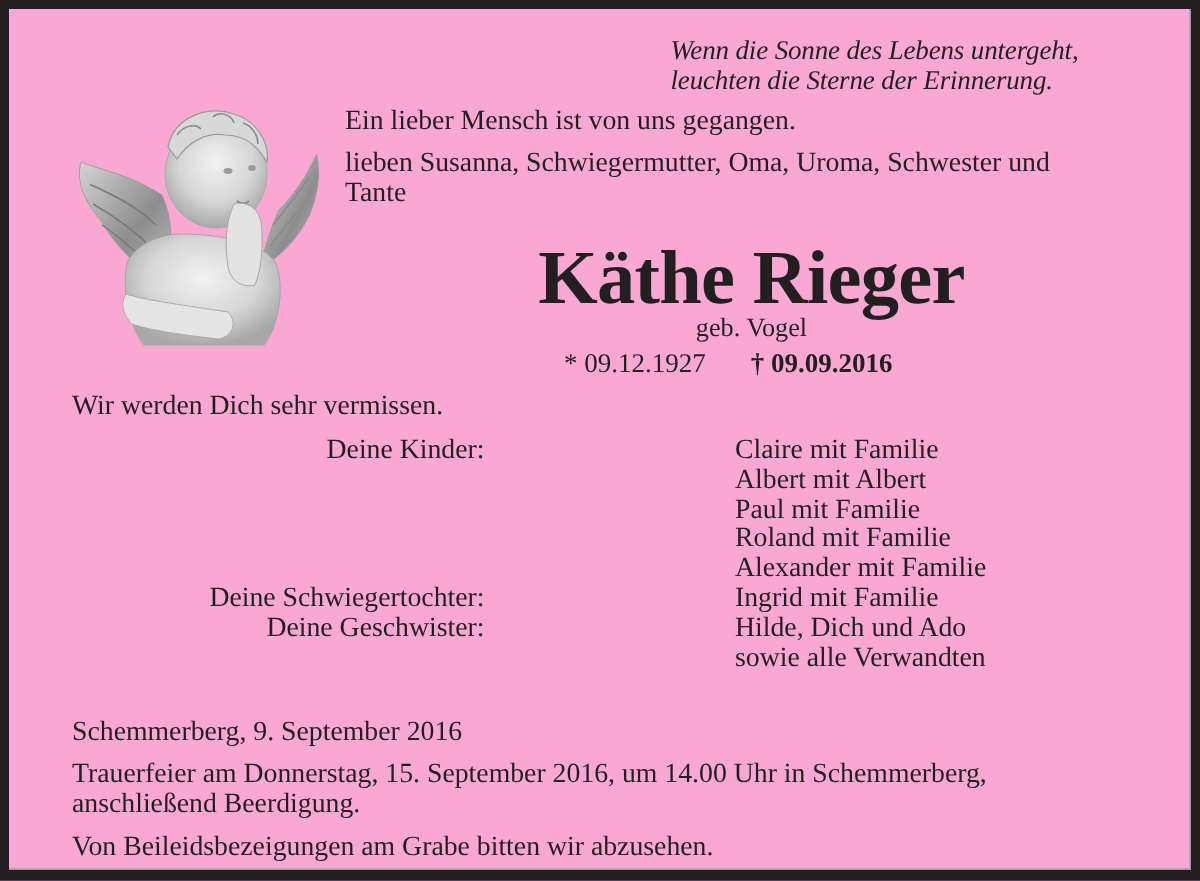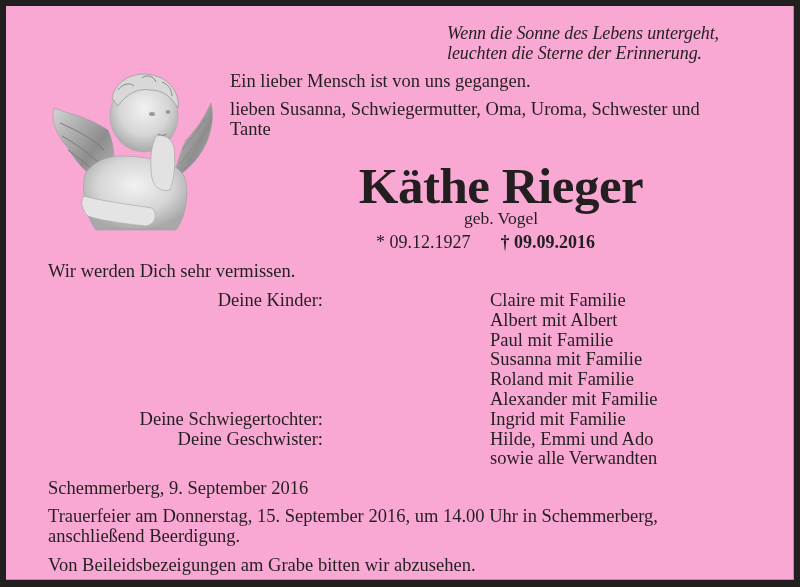--- a/index.html
+++ b/index.html
@@ -128,37 +128,33 @@
     <div class="mourner-row">
       <span class="mourner-label"></span>
       <span class="mourner-value">Albert mit Albert</span>
     </div>
     <div class="mourner-row">
       <span class="mourner-label"></span>
       <span class="mourner-value">Paul mit Familie</span>
     </div>
     <div class="mourner-row">
       <span class="mourner-label"></span>
-      <span class="mourner-value">Susanna mit Familie</span>
-    </div>
-    <div class="mourner-row">
-      <span class="mourner-label"></span>
       <span class="mourner-value">Roland mit Familie</span>
     </div>
     <div class="mourner-row">
       <span class="mourner-label"></span>
       <span class="mourner-value">Alexander mit Familie</span>
     </div>
     <div class="mourner-row">
       <span class="mourner-label">Deine Schwiegertochter:</span>
       <span class="mourner-value">Ingrid mit Familie</span>
     </div>
     <div class="mourner-row">
       <span class="mourner-label">Deine Geschwister:</span>
-      <span class="mourner-value">Hilde, Emmi und Ado</span>
+      <span class="mourner-value">Hilde, Dich und Ado</span>
     </div>
     <div class="mourner-row">
       <span class="mourner-label"></span>
       <span class="mourner-value">sowie alle Verwandten</span>
     </div>
   </div>
 
   <div class="abs serif body-text place-date">Schemmerberg, 9. September 2016</div>
 
   <div class="abs serif body-text funeral">

